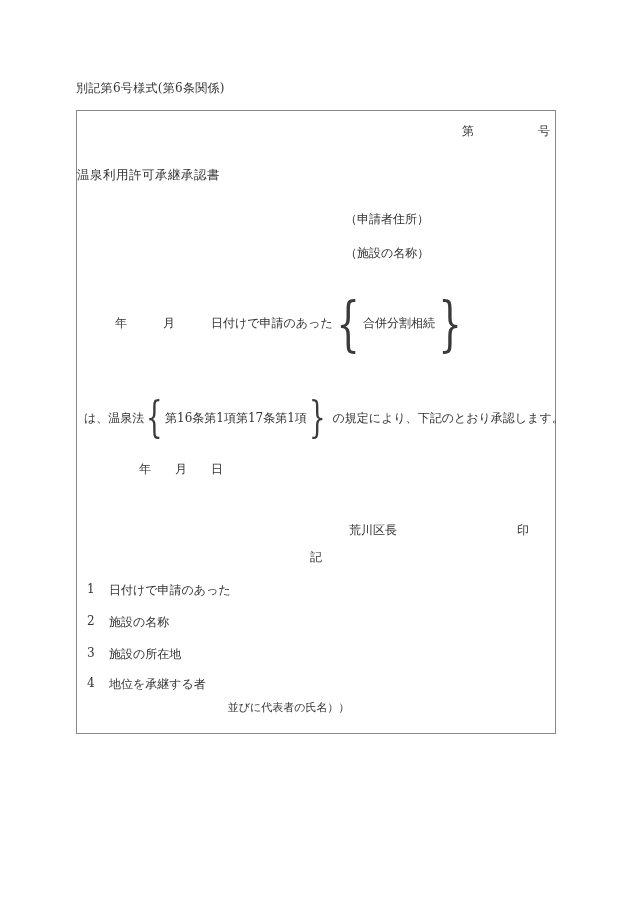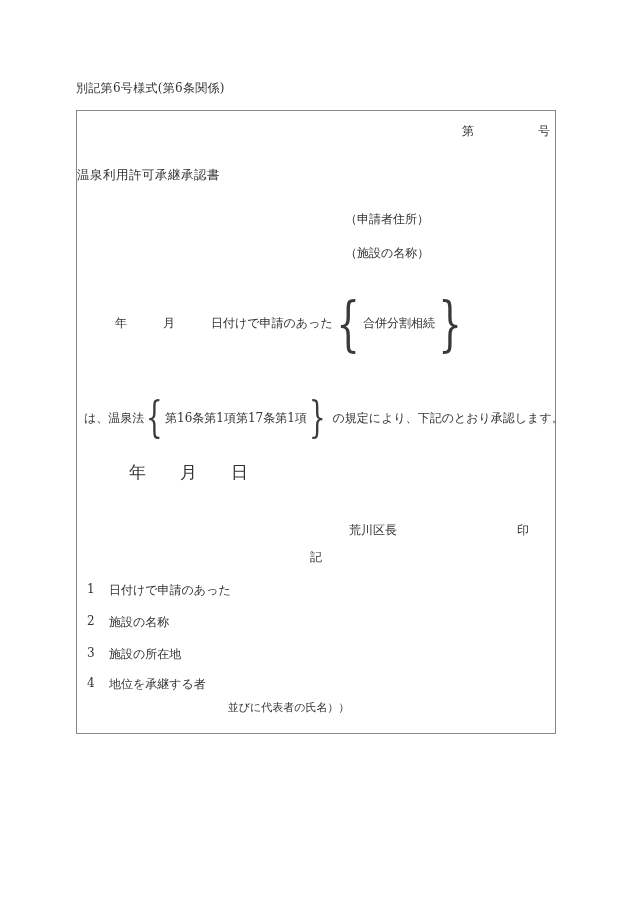--- a/index.html
+++ b/index.html
@@ -54,21 +54,21 @@
   }
   .brace-3 { font-size:60px; margin:0 -4px; }
   .brace-2 { font-size:42px; margin:0 -3px; }
 
   .option-col { display:flex; text-align:center; }
   .para1 .option-col span { line-height:17px; }
   .para2 .option-col { text-align:left; }
   .para2 .option-col span { line-height:16px; }
   .after-brace-2 { margin-left:5px; }
 
-  .date-line { position:absolute; left:52px; top:350px; font-size:17px; }
+  .date-line { position:absolute; left:62px; top:350px; font-size:12px; }
 
   .signer-name { position:absolute; left:272px; top:411px; font-size:12px; }
   .seal-mark   { position:absolute; left:440px; top:411px; font-size:12px; }
 
   .note-heading {
     position:absolute; top:438px; left:0; width:100%;
     text-align:center; font-size:12px;
   }
 
   .list-item {

